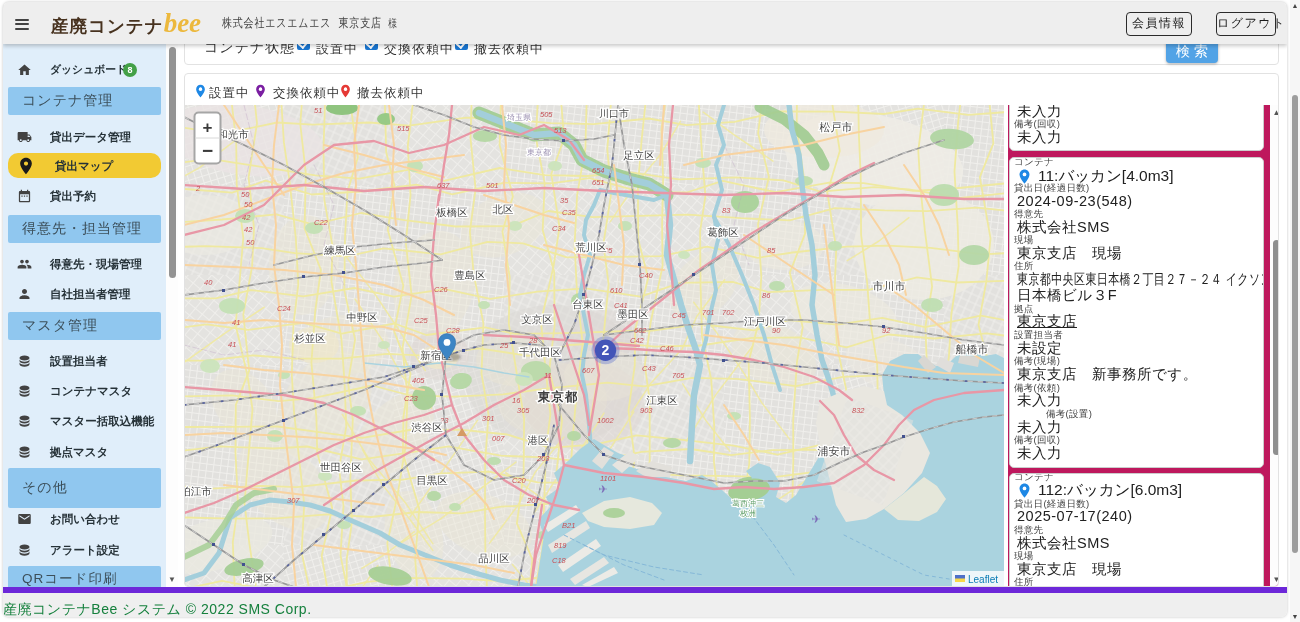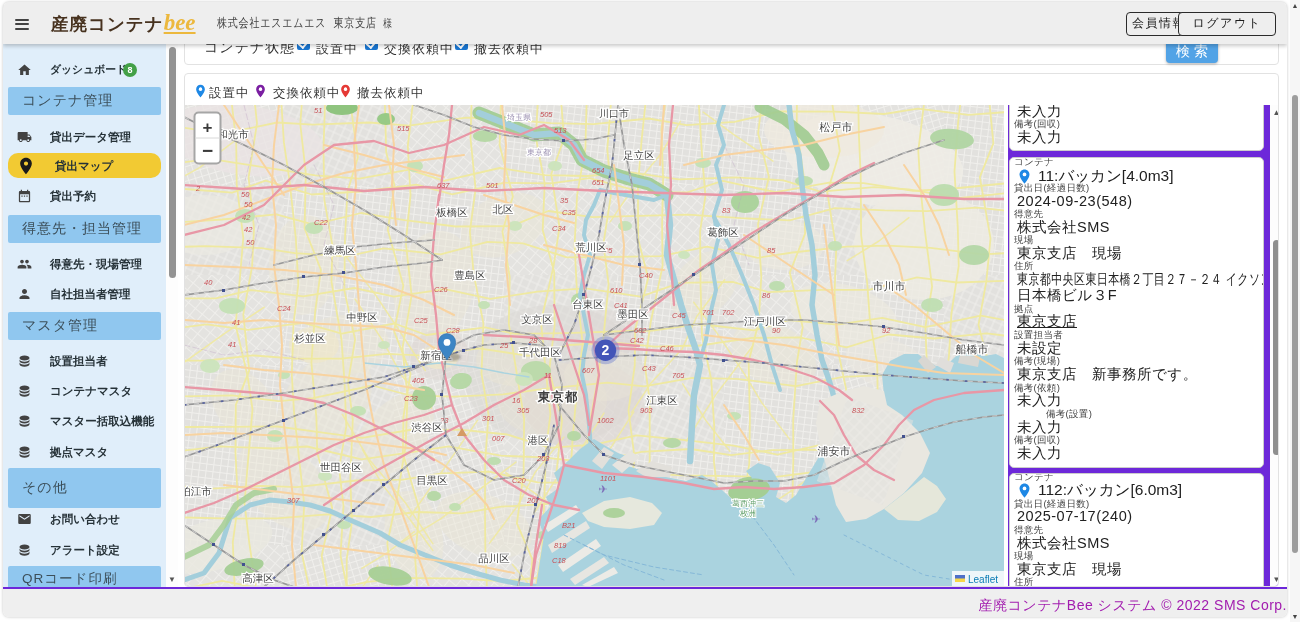--- a/index.html
+++ b/index.html
@@ -3,26 +3,26 @@
 <meta charset="utf-8">
 <style>
   * { margin:0; padding:0; box-sizing:border-box; }
   html,body { width:1300px; height:622px; background:#fff; font-family:"Liberation Sans",sans-serif; overflow:hidden; }
   #app { position:absolute; left:3px; top:2px; width:1284px; height:615px; background:#fff; border-radius:6px; box-shadow:0 0 3px rgba(0,0,0,.25); overflow:hidden; }
   
   #hdr { position:absolute; left:0; top:0; width:100%; height:42px; background:#eeeeee; z-index:20; box-shadow:0 2px 4px rgba(0,0,0,.22); display:flex; align-items:center; }
   #burger { width:14.5px; height:11px; margin-left:11.5px; margin-top:2px; display:flex; flex-direction:column; justify-content:space-between; }
   #burger div { height:2px; background:#424242; border-radius:1px; }
   #logo { margin-left:22px; font-size:17.5px; font-weight:bold; color:#47321f; letter-spacing:1px; }
-  #logo .bee { color:#ecb83d; font-style:italic; font-family:"Liberation Serif",serif; font-weight:bold; font-size:23px; letter-spacing:0;text-decoration:underline; }
+  #logo .bee { color:#ecb83d; font-style:italic; font-family:"Liberation Serif",serif; font-weight:bold; font-size:27px; letter-spacing:0; }
   #coname { margin-left:21px; font-size:12.5px; color:#424242; letter-spacing:1px; transform:scaleX(0.8); transform-origin:0 50%; white-space:nowrap; }
   #coname .sama { font-size:11px; margin-left:8px; }
   .hbtn { position:absolute; top:10px; height:24px; border:1.5px solid #2b2b2b; border-radius:4px; background:#eeeeee; color:#1a1a1a; font-size:12px; letter-spacing:1.5px; text-align:center; line-height:20px; font-family:"Liberation Sans",sans-serif; white-space:nowrap; }
   #btn-member { right:95px; width:66px; }
-  #btn-logout { right:11px; width:98px; }
+  #btn-logout { right:11px; width:60px; }
   
   #sidebar { position:absolute; left:0; top:42px; width:163px; height:543px; background:#e0eefa; z-index:5; overflow:hidden; }
   #sb-scroll { position:absolute; left:163px; top:42px; width:12px; height:543px; background:#fdfdfd; z-index:5; }
   #sb-scroll .thumb { position:absolute; left:2.5px; top:3px; width:7px; height:231px; background:#939393; border-radius:4px; }
   #sb-scroll .ar { position:absolute; left:0; width:12px; font-size:8px; color:#555; text-align:center; }
   .mi { position:absolute; left:0; width:163px; height:30px; }
   .mi .ico { position:absolute; left:14px; top:50%; transform:translateY(-50%); width:15px; height:15px; fill:#424242; }
   .mi .txt { position:absolute; left:47px; top:50%; transform:translateY(-50%); font-size:11.5px; font-weight:bold; color:#263238; letter-spacing:0; white-space:nowrap; }
   .sect { position:absolute; left:5px; width:153px; height:29px; background:#90c7ef; border-radius:2px; }
   .sect span { position:absolute; left:14px; top:50%; transform:translateY(-50%); font-size:14px; color:#3c4f5a; letter-spacing:1px; white-space:nowrap; }
@@ -35,32 +35,32 @@
   #card1 .lbl { position:absolute; left:19px; top:16px; font-size:14px; color:#333; letter-spacing:1px; }
   .cb { position:absolute; top:14px; width:13px; height:13px; background:#1976d2; border-radius:2px; }
   .cb:after { content:""; position:absolute; left:2.5px; top:0.5px; width:5px; height:8px; border:solid #fff; border-width:0 2px 2px 0; transform:rotate(40deg); }
   .cbl { position:absolute; top:17px; font-size:13px; color:#333; letter-spacing:1px; }
   #btn-search { position:absolute; left:981px; top:8px; width:52px; height:32px; line-height:40px; background:#52a3e6; border:none; border-radius:4px; color:#fff; font-size:14px; box-shadow:0 1px 3px rgba(0,0,0,.3); font-family:"Liberation Sans",sans-serif; }
   #card2 { left:6px; top:29px; width:1095px; height:514px; overflow:hidden; }
   .leg { position:absolute; top:11px; font-size:12.5px; color:#333; letter-spacing:1px; }
   .lpin { position:absolute; top:7px; width:15px; height:20px; }
   #mapbox { position:absolute; left:-1px; top:31px; width:820px; height:482px; background:#eceae4; overflow:hidden; }
   
-  #panel { position:absolute; left:823px; top:31px; width:271px; height:482px; background:#6d28d9; overflow:hidden; }
+  #panel { position:absolute; left:823px; top:31px; width:271px; height:482px; background:#be185d; overflow:hidden; }
   .pcard { position:absolute; left:1px; width:255px; background:#fff; border:1px solid #ccc; border-radius:5px; overflow:hidden; }
   .plbl { position:absolute; left:4px; font-size:9.5px; line-height:10.5px; color:#424242; letter-spacing:0.3px; white-space:nowrap; }
   .pval { position:absolute; left:7px; font-size:14.5px; line-height:15px; color:#212121; letter-spacing:0.5px; white-space:nowrap; }
   .ptitle { position:absolute; left:6px; display:flex; align-items:center; height:17px; }
   .ptitle svg { width:17px; height:17px; }
   .ptitle span { font-size:15.5px; color:#212121; margin-left:5px; }
   #p-scroll { position:absolute; left:262px; top:0px; width:13px; height:482px; background:#fdfdfd; }
   #p-scroll .thumb { position:absolute; left:3px; top:135px; width:7px; height:215px; background:#8f8f8f; border-radius:4px; }
   #p-scroll .ar { position:absolute; left:0; width:13px; font-size:8px; color:#555; text-align:center; }
   
-  #footer { position:absolute; left:0; bottom:0; width:100%; height:30px; background:#efefef; border-top:2px solid #6d28d9; text-align:right; font-size:14px; color:#a21caf; line-height:33px; letter-spacing:0.5px; }
+  #footer { position:absolute; left:0; bottom:0; width:100%; height:30px; background:#efefef; border-top:6px solid #6d28d9; text-align:left; font-size:14px; color:#15803d; line-height:33px; letter-spacing:0.5px; }
   
   #pg-scroll { position:absolute; right:0; top:0; width:10px; height:622px; background:#f6f6f6; z-index:50; }
   #pg-scroll .thumb { position:absolute; left:2px; top:95px; width:6px; height:458px; background:#9d9d9d; border-radius:3px; }
   #pg-scroll .ar { position:absolute; left:0; width:10px; font-size:7px; color:#444; text-align:center; }
 </style>
 </head>
 <body>
 <div id="app">
   <div id="sidebar">
     <div class="mi" style="top:11px;">

